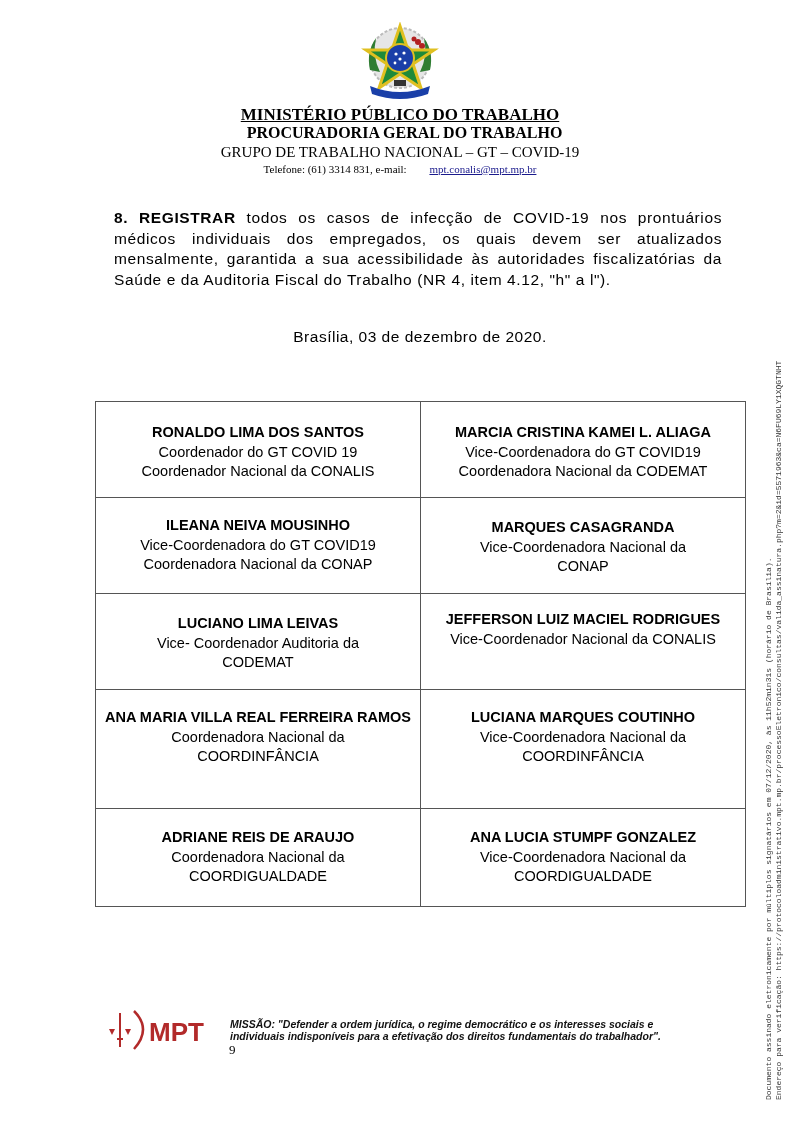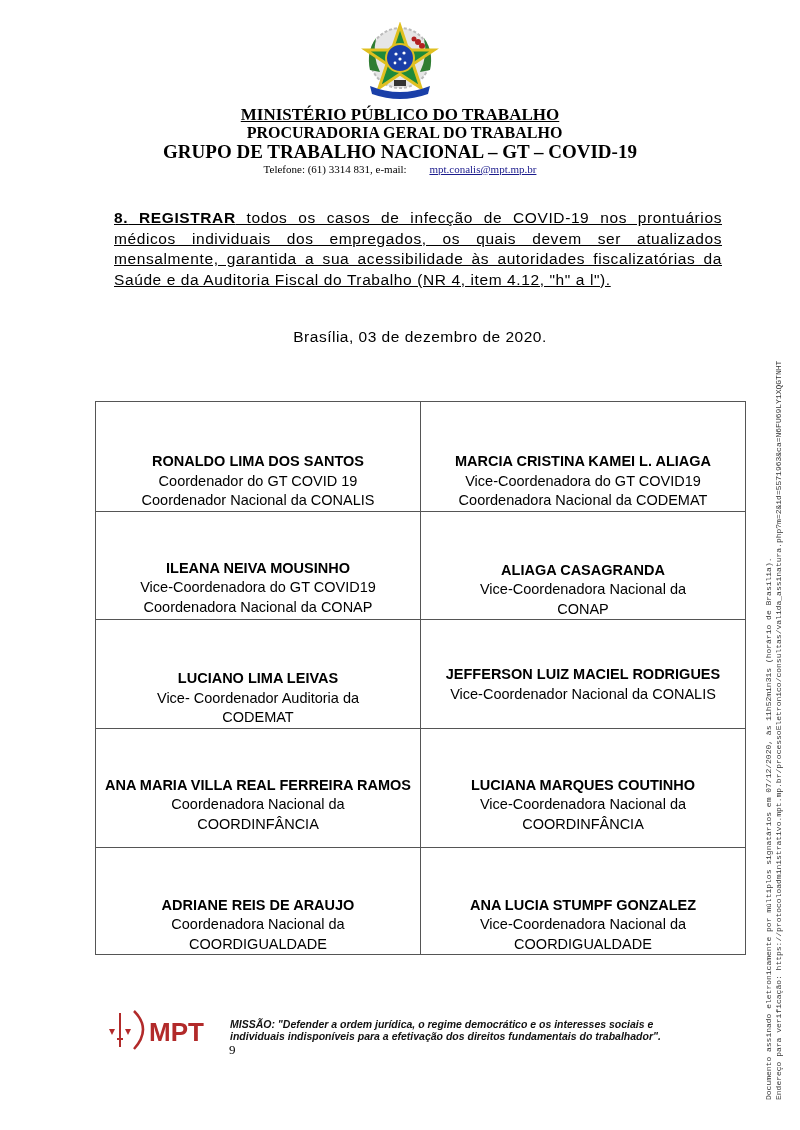--- a/index.html
+++ b/index.html
@@ -3,34 +3,34 @@
 <meta charset="utf-8">
 <style>
   html, body { margin: 0; padding: 0; background: #ffffff; }
   body { width: 800px; height: 1130px; position: relative; overflow: hidden; font-family: "Liberation Sans", sans-serif; color: #000; }
 
   .coat { position: absolute; left: 356px; top: 22px; width: 88px; height: 80px; }
 
   .header { position: absolute; left: 0; width: 800px; top: 106px; text-align: center; font-family: "Liberation Serif", serif; }
   .header .h1 { font-weight: bold; font-size: 17px; line-height: 18px; text-decoration: underline; }
   .header .h2 { font-weight: bold; font-size: 16px; line-height: 18px; margin-left: 9px; }
-  .header .h3 { font-weight: bold; font-size: 19px; line-height: 20px; }
+  .header .h3 { font-weight: normal; font-size: 15px; line-height: 20px; }
   .header .addr { font-size: 11px; line-height: 14px; }
   .header .tel { font-size: 11px; line-height: 14px; }
   .header .tel a { color: #1a1a8c; text-decoration: underline; margin-left: 20px; }
 
-  .para { position: absolute; left: 114px; top: 208px; width: 608px; font-size: 15.5px; line-height: 20.5px; text-align: justify; letter-spacing: 0.6px; text-decoration: underline; }
+  .para { position: absolute; left: 114px; top: 208px; width: 608px; font-size: 15.5px; line-height: 20.5px; text-align: justify; letter-spacing: 0.6px; }
   .para b { font-weight: bold; }
 
   .date { position: absolute; left: 0; width: 840px; top: 328px; text-align: center; font-size: 15.5px; letter-spacing: 0.5px; }
 
   table.sig { position: absolute; left: 95px; top: 401px; width: 651px; border-collapse: collapse; }
   table.sig td { border: 1.5px solid #555; width: 50%; vertical-align: top; text-align: center; font-size: 14.5px; line-height: 19.5px; padding: 0; }
   table.sig td .cell { padding-top: 20px; }
-  table.sig .name { font-weight: bold; margin-top: 29px; }
+  table.sig .name { font-weight: bold; }
 
   .footer-logo { position: absolute; left: 104px; top: 1009px; width: 104px; height: 42px; }
   .mission { position: absolute; left: 230px; top: 1018px; width: 480px; font-size: 10.5px; line-height: 12px; font-style: italic; font-weight: bold; color: #111; }
   .mission .lbl { }
   .pagenum { position: absolute; left: 229px; top: 1042px; font-family: "Liberation Serif", serif; font-size: 13px; }
 
   .vertical { position: absolute; left: 764px; top: 1100px; transform-origin: 0 0; transform: rotate(-90deg); white-space: nowrap; font-family: "Liberation Mono", monospace; font-size: 8px; line-height: 10px; color: #333; }
 </style>
 </head>
 <body>
@@ -89,21 +89,21 @@
   <tr style="height:96px">
     <td>
           <div class="cell" style="padding-top:18px">
       <div class="name">ILEANA NEIVA MOUSINHO</div>
       <div>Vice-Coordenadora do GT COVID19</div>
       <div>Coordenadora Nacional da CONAP</div>
     </div>
         </td>
     <td>
           <div class="cell" style="padding-top:20px">
-      <div class="name">ALIAGA CASAGRANDA</div>
+      <div class="name">MARQUES CASAGRANDA</div>
       <div>Vice-Coordenadora Nacional da</div>
       <div>CONAP</div>
     </div>
         </td>
   </tr>
   <tr style="height:96px">
     <td>
           <div class="cell" style="padding-top:20px">
       <div class="name">LUCIANO LIMA LEIVAS</div>
       <div>Vice- Coordenador Auditoria da</div>

